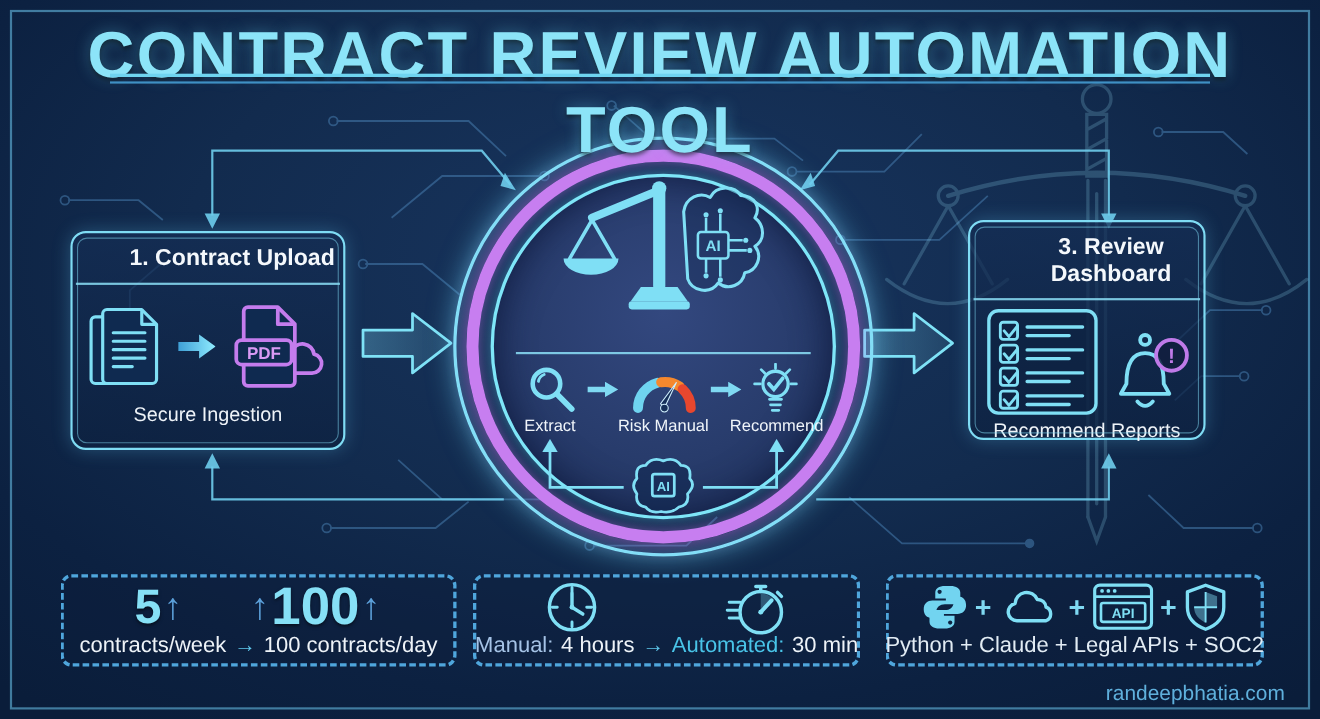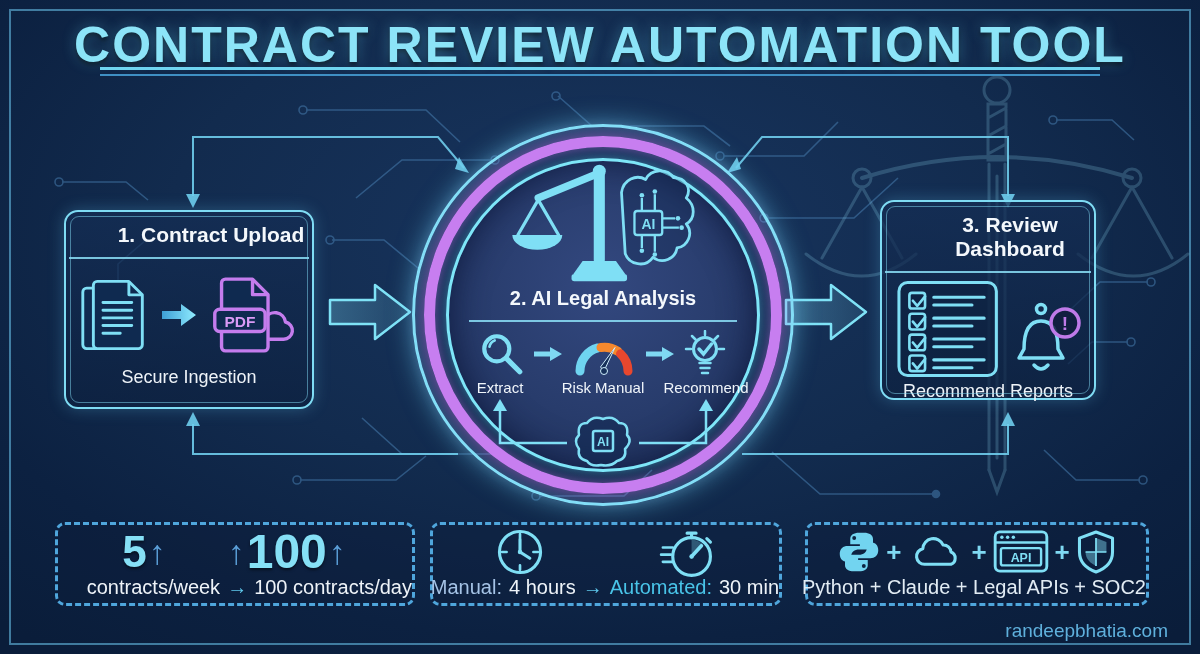--- a/index.html
+++ b/index.html
@@ -14,21 +14,21 @@
   svg text { font-family:"Liberation Sans","DejaVu Sans",sans-serif; }
 
   
   .bg-layer { position:absolute; inset:0; z-index:1; }
   .wm-layer { position:absolute; inset:0; z-index:2; }
   .conn-layer { position:absolute; inset:0; z-index:4; }
 
   
   .title-wrap { position:absolute; top:16px; left:0; right:0; text-align:center; z-index:10; }
   .title {
-    font-size:50px; font-weight:bold; letter-spacing:2px; color:#8ce4f8; margin:0;
+    font-size:59px; font-weight:bold; letter-spacing:2px; color:#8ce4f8; margin:0;
     text-shadow:0 0 14px rgba(110,220,250,.35), 0 3px 4px rgba(0,0,0,.6);
   }
   .title-underline { position:absolute; top:67px; left:100px; width:1000px; height:4px;
     border-top:3px solid #6fd4f0; border-bottom:2px solid #3f90c4; z-index:10; }
 
   
   .box { position:absolute; z-index:8; border:2.5px solid #7fdcf4; border-radius:14px;
     background:linear-gradient(rgba(20,45,84,.72), rgba(13,33,64,.72));
     box-shadow:0 0 16px rgba(100,200,240,.28); box-sizing:border-box; }
   .box::after { content:''; position:absolute; inset:4px; border:1.5px solid rgba(130,220,246,.5); border-radius:9px; pointer-events:none; }
@@ -59,21 +59,21 @@
   .circle-bottom { position:absolute; top:272px; left:48px; }
 
   
   .stat-box { position:absolute; top:522px; height:84px; z-index:8; box-sizing:border-box;
     border:3px dashed #4fa6dc; border-radius:10px; background:rgba(12,30,58,.38); }
   .stat-throughput { left:55px; width:360px; }
   .stat-time { left:430px; width:352px; }
   .stat-stack { left:805px; width:344px; }
   .stat-row1 { display:flex; align-items:center; justify-content:center; height:44px; margin-top:5px; }
   .stat-row1.spread { justify-content:space-between; padding:0 62px; }
-  .stat-row2 { display:flex; justify-content:flex-end; align-items:baseline; gap:7px; font-size:20px; margin-top:2px; color:#eef3f8; white-space:nowrap; }
+  .stat-row2 { display:flex; justify-content:center; align-items:baseline; gap:7px; font-size:20px; margin-top:2px; color:#eef3f8; white-space:nowrap; }
   .big-num { font-weight:bold; color:#86e0f6; font-size:44px; line-height:1; text-shadow:0 2px 3px rgba(0,0,0,.5); }
   .big-num.bigger { font-size:48px; }
   .up-arrow { font-weight:bold; color:#5b9fd8; font-size:34px; line-height:1; margin:0 2px; }
   .tp-gap { width:58px; }
   .cyan-arrow { color:#5fc8ec; font-weight:bold; }
   .manual-label { color:#a5c3e6; }
   .auto-label { color:#49c4e8; }
   .plus-sep { color:#7fd9f2; font-weight:bold; font-size:26px; margin:0 6px; }
   .stack-caption { color:#e2ecf4; }
 
@@ -238,21 +238,20 @@
         <circle cx="142" cy="37" r="2.5"></circle>
           <circle cx="156" cy="33" r="2.5"></circle>
         <circle cx="181" cy="62" r="2.5"></circle>
           <circle cx="185" cy="72" r="2.5"></circle>
         <circle cx="142" cy="97" r="2.5"></circle>
           <circle cx="156" cy="101" r="2.5"></circle>
       </g>
       <text x="149" y="73" text-anchor="middle" font-size="15" font-weight="bold" fill="#7fdff5">AI</text>
     </svg>
 
-    <div class="circle-title">2. AI Legal Analysis</div>
     <div class="circle-sep"></div>
 
     <div class="substeps">
       <svg width="48" height="42" viewBox="0 0 46 40">
         <g stroke="#7fdff5" fill="none" stroke-linecap="round">
           <circle cx="18" cy="15" r="12" stroke-width="4"></circle>
           <path d="M 27 24 L 40 37" stroke-width="5"></path>
           <path d="M 11 13 A 8 8 0 0 1 16 7" stroke-width="2.5"></path>
         </g>
       </svg>

